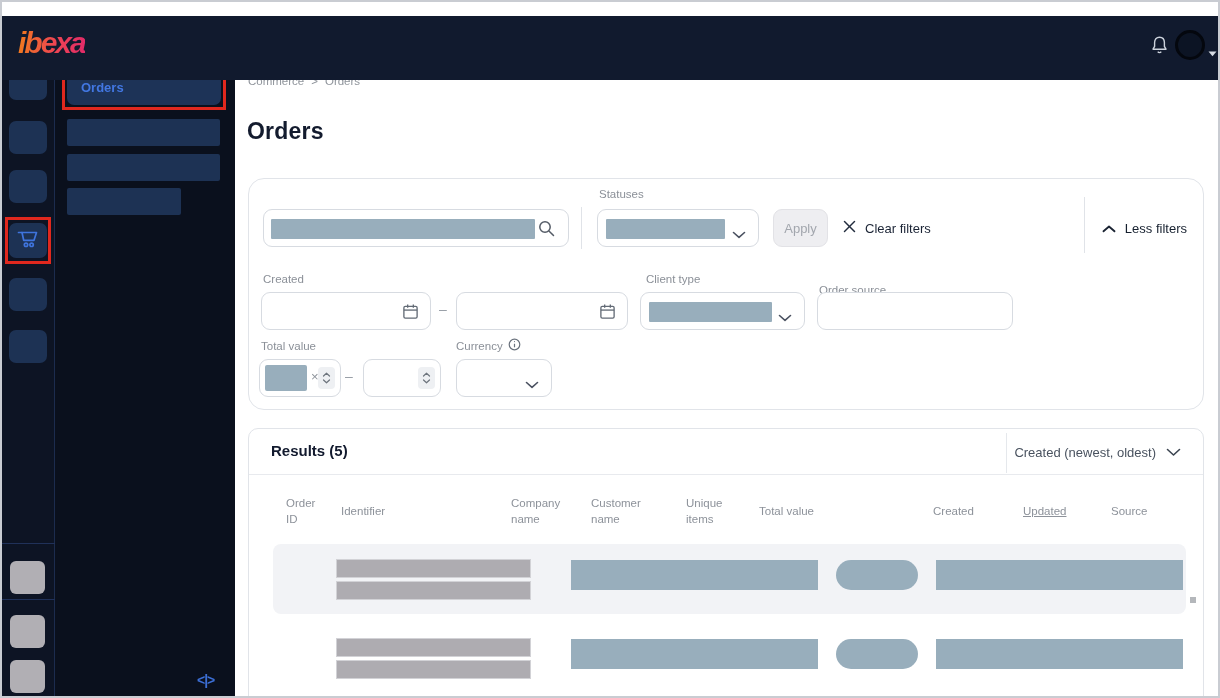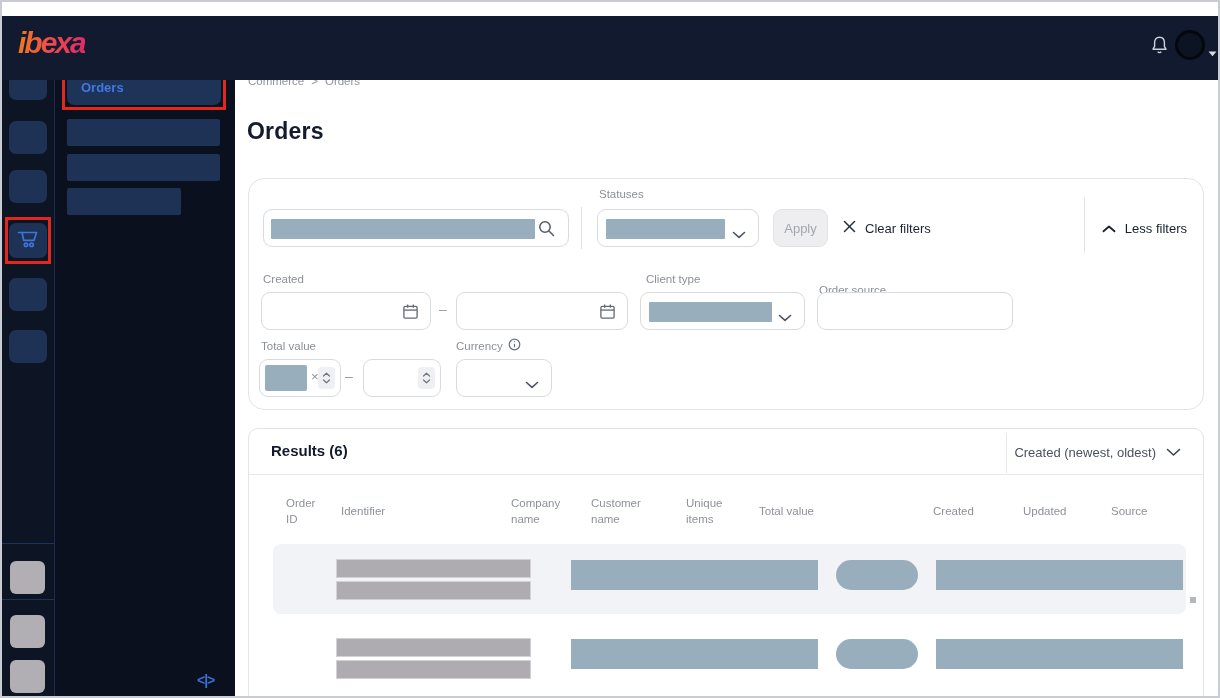--- a/index.html
+++ b/index.html
@@ -90,21 +90,21 @@
   
   .results { position:absolute; left:13px; top:368px; width:956px; height:340px; border:1px solid var(--border-light,#e3e6ea); border-radius:10px; background:#fff; }
   .r-title { position:absolute; left:22px; top:13px; font-size:15px; font-weight:800; color:#121a2e; }
   .r-sort-div { position:absolute; left:757px; top:4px; width:1px; height:40px; background:#e5e8ec; }
   .r-sort { position:absolute; right:22px; top:0; height:46px; display:flex; align-items:center; gap:10px; cursor:pointer; }
   .r-sort-label { font-size:13px; color:#49525f; }
   .r-divider { position:absolute; left:0; top:45px; width:100%; height:1px; background:#e8eaee; }
   .col-h { position:absolute; top:60px; height:44px; display:flex; align-items:center; font-size:11.5px; color:#8d929a; line-height:1.4; }
   .c1{left:37px;width:44px;} .c2{left:92px;width:150px;} .c3{left:262px;width:64px;} .c4{left:342px;width:70px;}
   .c5{left:437px;width:52px;} .c6{left:510px;width:78px;} .c7{left:595px;width:78px;} .c8{left:684px;width:62px;}
-  .c9{left:774px;width:62px;} .c10{left:862px;width:54px;}
+  .c9{left:774px;width:62px;text-decoration:underline;} .c10{left:862px;width:54px;}
   .r-row { position:absolute; left:24px; width:913px; height:70px; border-radius:8px; cursor:pointer; }
   .row1 { top:115px; background:var(--row-alt-bg,#f2f3f6); }
   .row2 { top:194px; }
   .bar-gray { position:absolute; left:63px; width:195px; height:19px; background:var(--placeholder-gray,#aeacb1); border:1px solid #d2d2d6; }
   .bg1{top:15px;} .bg2{top:37px;}
   .bar-blue { position:absolute; top:16px; height:30px; background:var(--placeholder-blue,#98aebc); }
   .bb{left:298px;width:247px;} .bp{left:563px;width:82px;border-radius:15px;} .bw{left:663px;width:247px;}
   .scroll-dot { position:absolute; left:941px; top:168px; width:6px; height:6px; background:#b4b7bb; }
 </style>
 </head>
@@ -284,21 +284,21 @@
       <div class="fld f-currency">
         <span class="dd-chevron">
           <svg width="14" height="8" viewBox="0 0 14 8">
               <polyline points="1.5,1.5 7,6.3 12.5,1.5" fill="none" stroke="#4a5160" stroke-width="1.6" stroke-linecap="round" stroke-linejoin="round"></polyline>
             </svg>
         </span>
       </div>
     </section>
 
     <section class="results">
-      <div class="r-title">Results (6)</div>
+      <div class="r-title">Results (5)</div>
       <div class="r-sort-div"></div>
       <div class="r-sort">
         <span class="r-sort-label">Created (newest, oldest)</span>
         <span>
           <svg width="15" height="9" viewBox="0 0 15 9">
               <polyline points="1.5,1.5 7.5,7 13.5,1.5" fill="none" stroke="#3b4450" stroke-width="1.6" stroke-linecap="round" stroke-linejoin="round"></polyline>
             </svg>
         </span>
       </div>
       <div class="r-divider"></div>

